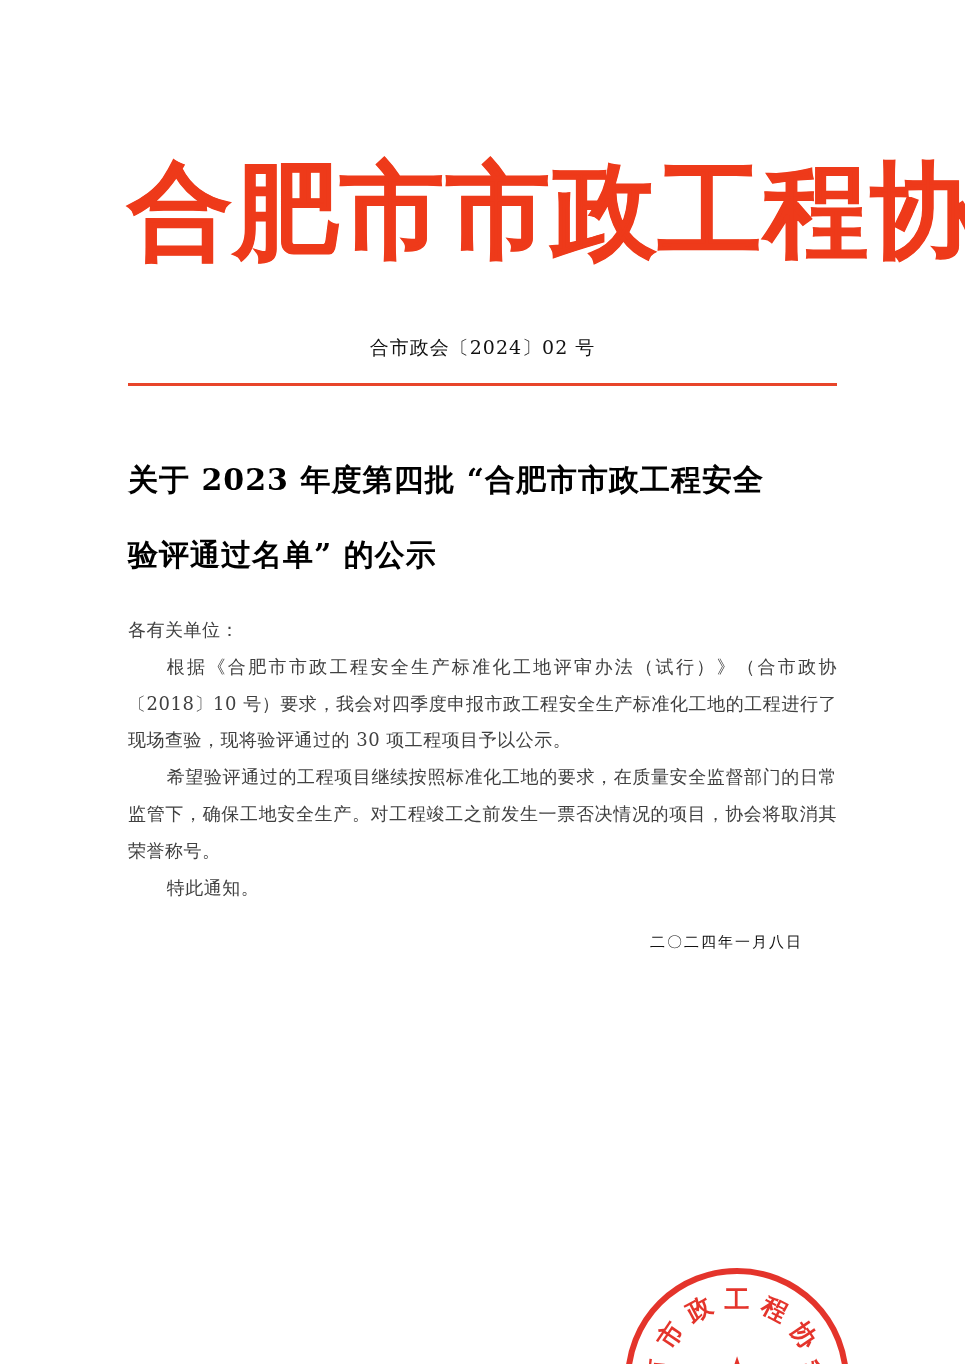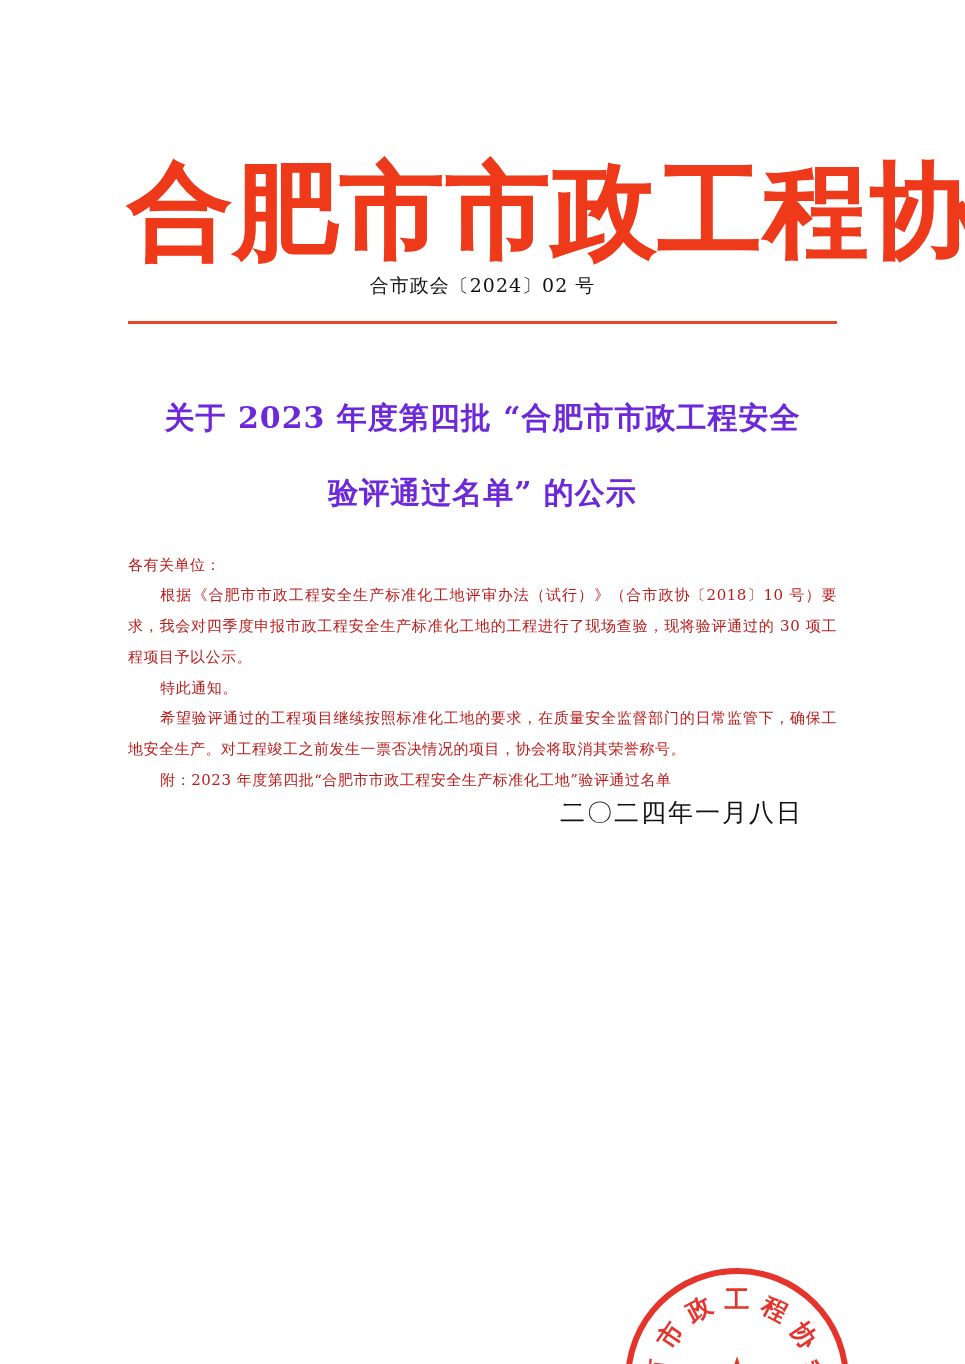--- a/index.html
+++ b/index.html
@@ -33,70 +33,71 @@
     font-weight: bold;
     font-size: 104px;
     line-height: 1.18;
     letter-spacing: 2px;
     white-space: nowrap;
     -webkit-text-stroke: 1px #ee3a1a;
   }
 
   
   .doc-number {
+    margin-top: 62px;
     text-align: center;
     font-size: 19px;
     letter-spacing: 1px;
     color: #111;
   }
 
   
   .red-rule {
     margin-top: 22px;
     height: 3px;
     background: #e8452a;
     width: 100%;
   }
 
   
   .doc-title {
     margin-top: 56px;
-    text-align: center;
     font-size: 30px;
     font-weight: bold;
     line-height: 2.5;
     letter-spacing: 1px;
-    color: #6d28d9;
+    color: #000000;
   }
   .doc-title .line {
     display: block;
   }
 
   
   .body-text {
     margin-top: 20px;
-    font-size: 15px;
+    font-size: 18px;
     line-height: 2.05;
     letter-spacing: 0.5px;
-    color: #b91c1c;
+    color: #404040;
     text-align: justify;
     text-justify: inter-ideograph;
   }
   .body-text p {
     margin: 0;
   }
   .body-text p.indent {
     text-indent: 2.15em;
   }
 
   
   .date-line {
+    margin-top: 26px;
     text-align: right;
     padding-right: 34px;
-    font-size: 25px;
+    font-size: 15px;
     letter-spacing: 2px;
     color: #111;
     position: relative;
     z-index: 1;
   }
 
   
   .seal {
     position: absolute;
     left: 625px;
@@ -153,23 +154,22 @@
   <div class="red-rule"></div>
 
   <div class="doc-title">
     <span class="line">关于 2023 年度第四批 “合肥市市政工程安全</span>
     <span class="line">验评通过名单” 的公示</span>
   </div>
 
   <div class="body-text">
     <p>各有关单位：</p>
     <p class="indent">根据《合肥市市政工程安全生产标准化工地评审办法（试行）》（合市政协〔2018〕10 号）要求，我会对四季度申报市政工程安全生产标准化工地的工程进行了现场查验，现将验评通过的 30 项工程项目予以公示。</p>
+    <p class="indent">希望验评通过的工程项目继续按照标准化工地的要求，在质量安全监督部门的日常监管下，确保工地安全生产。对工程竣工之前发生一票否决情况的项目，协会将取消其荣誉称号。</p>
     <p class="indent">特此通知。</p>
-    <p class="indent">希望验评通过的工程项目继续按照标准化工地的要求，在质量安全监督部门的日常监管下，确保工地安全生产。对工程竣工之前发生一票否决情况的项目，协会将取消其荣誉称号。</p>
-    <p class="indent">附：2023 年度第四批“合肥市市政工程安全生产标准化工地”验评通过名单</p>
   </div>
 
   <div class="date-line">二〇二四年一月八日</div>
 
   <div class="seal">
     <div class="seal-inner" id="seal-ring">
         <span class="seal-char" style="transform: translate(-79.6px, -8.4px) rotate(-84deg);">市</span>
         <span class="seal-char" style="transform: translate(-66.3px, -44.7px) rotate(-56deg);">市</span>
         <span class="seal-char" style="transform: translate(-37.6px, -70.6px) rotate(-28deg);">政</span>
         <span class="seal-char" style="transform: translate(0px, -80px) rotate(0deg);">工</span>

